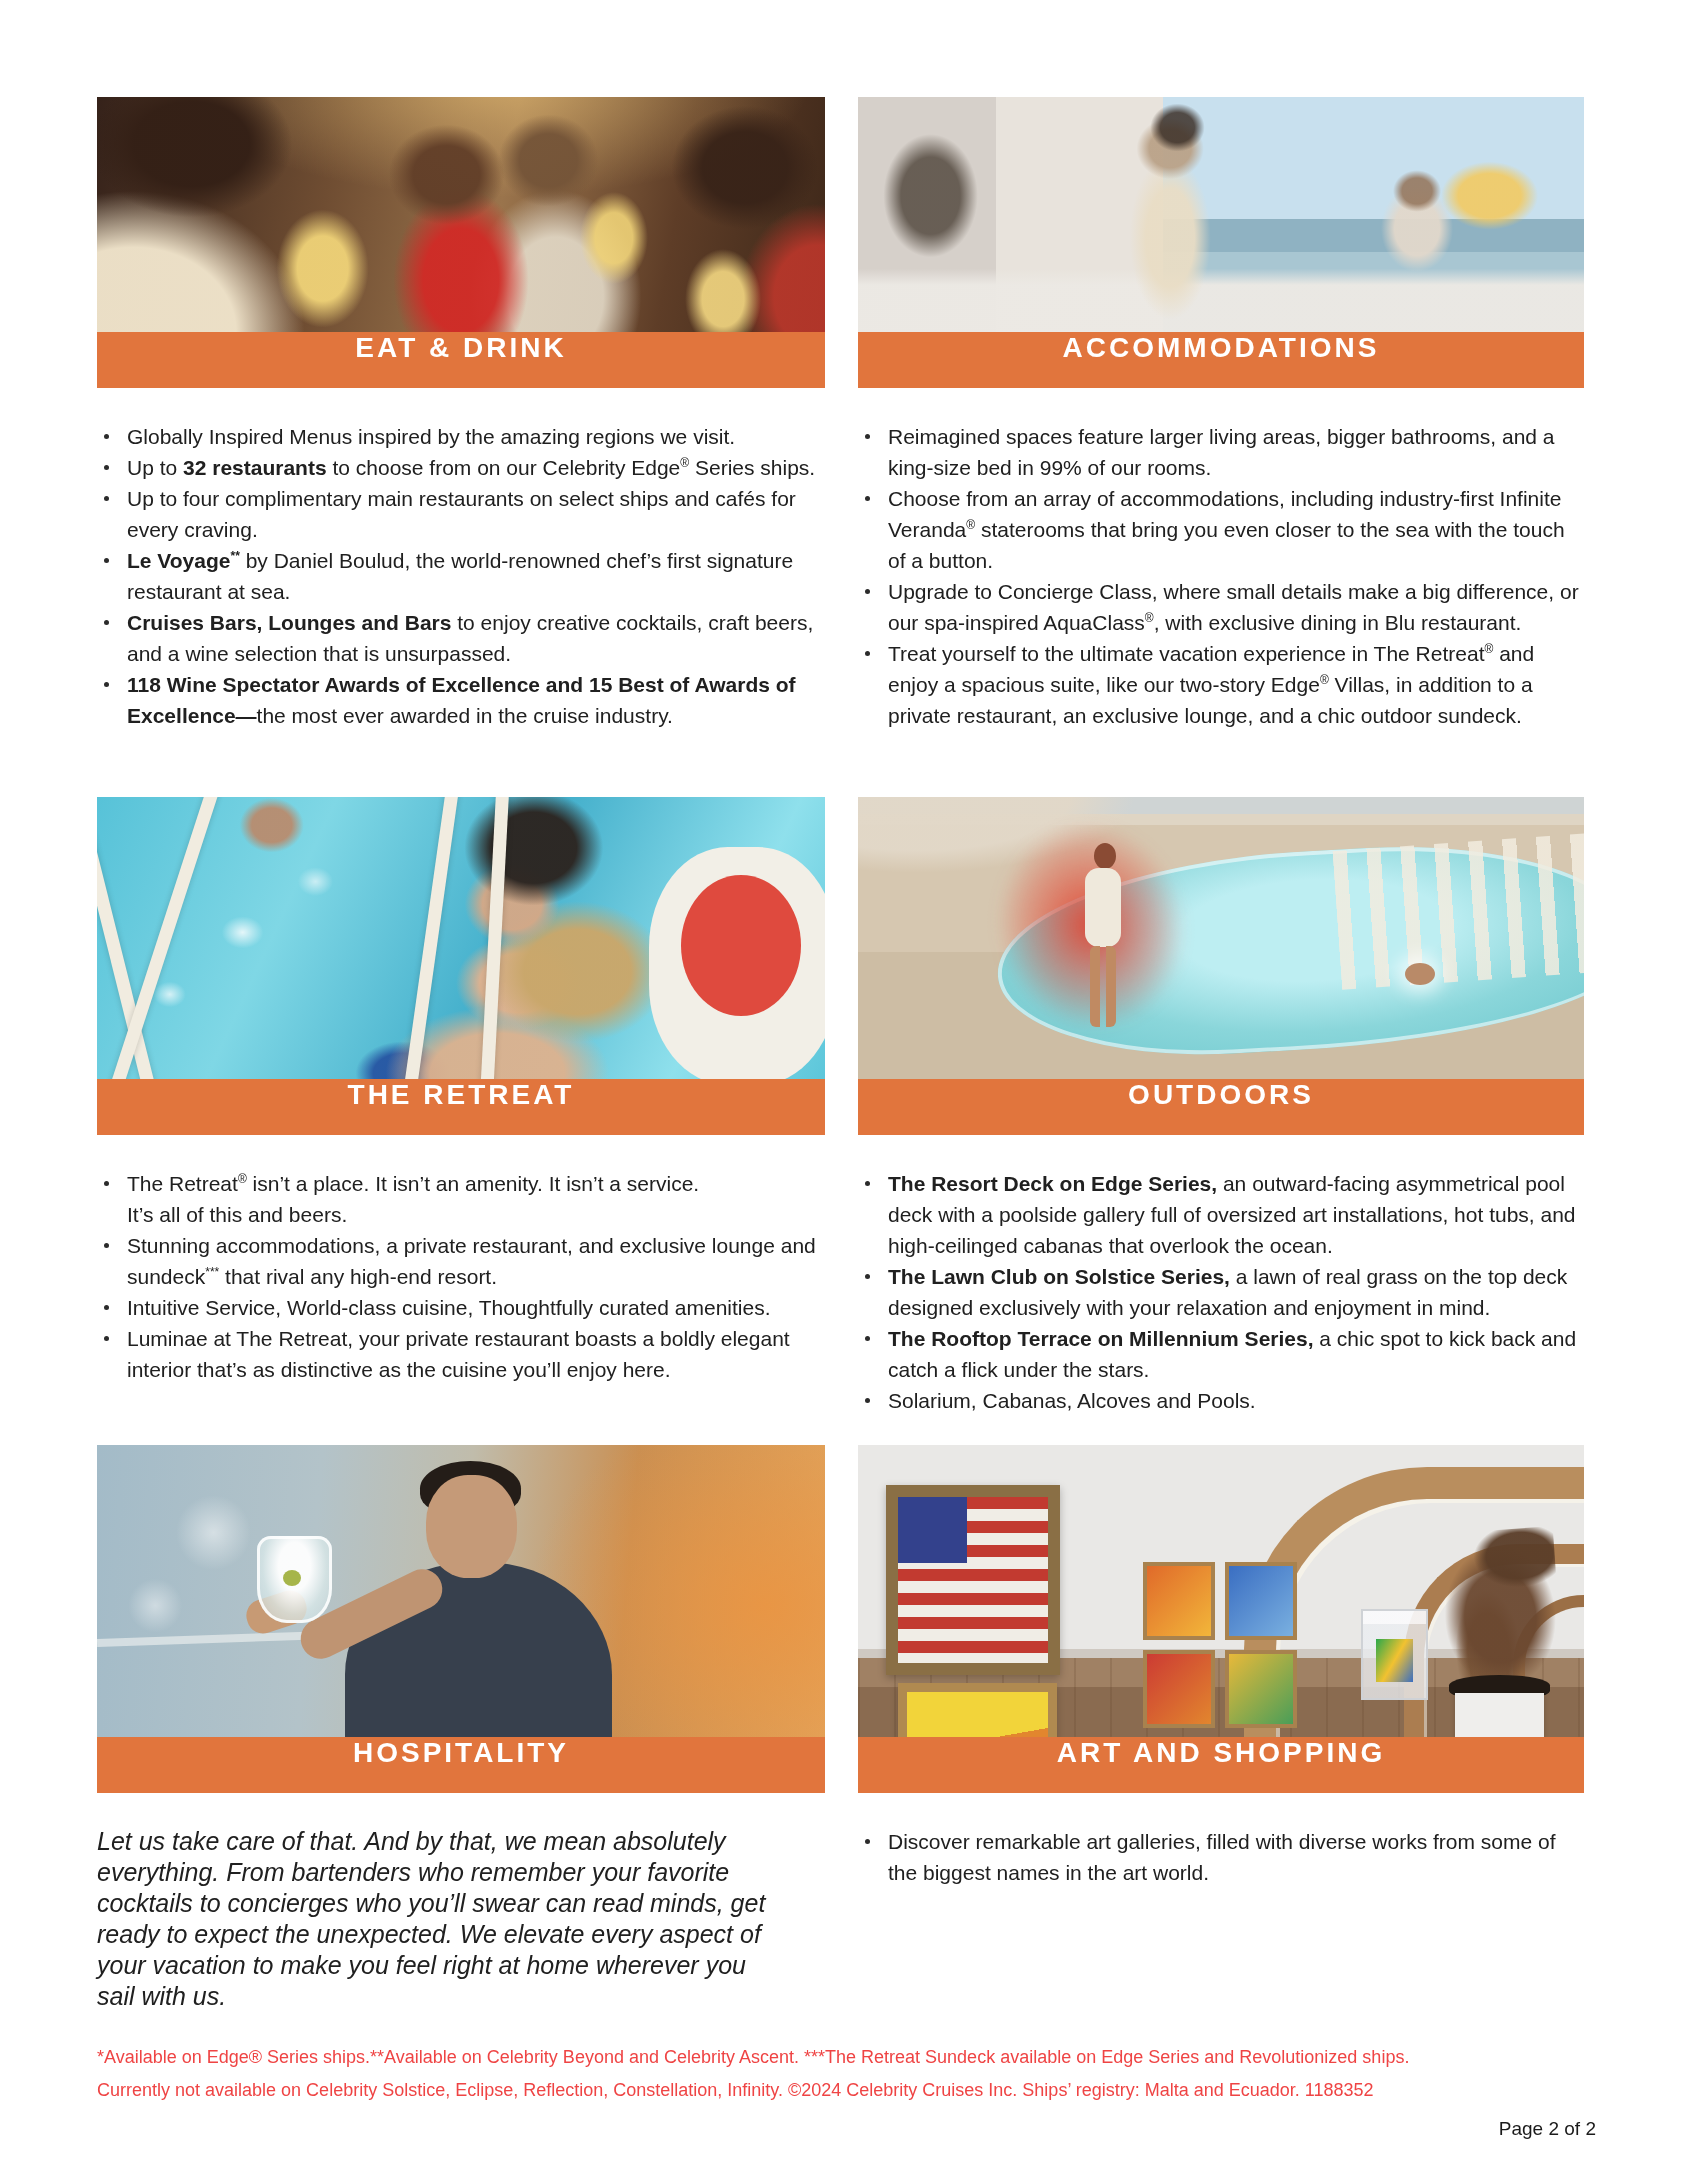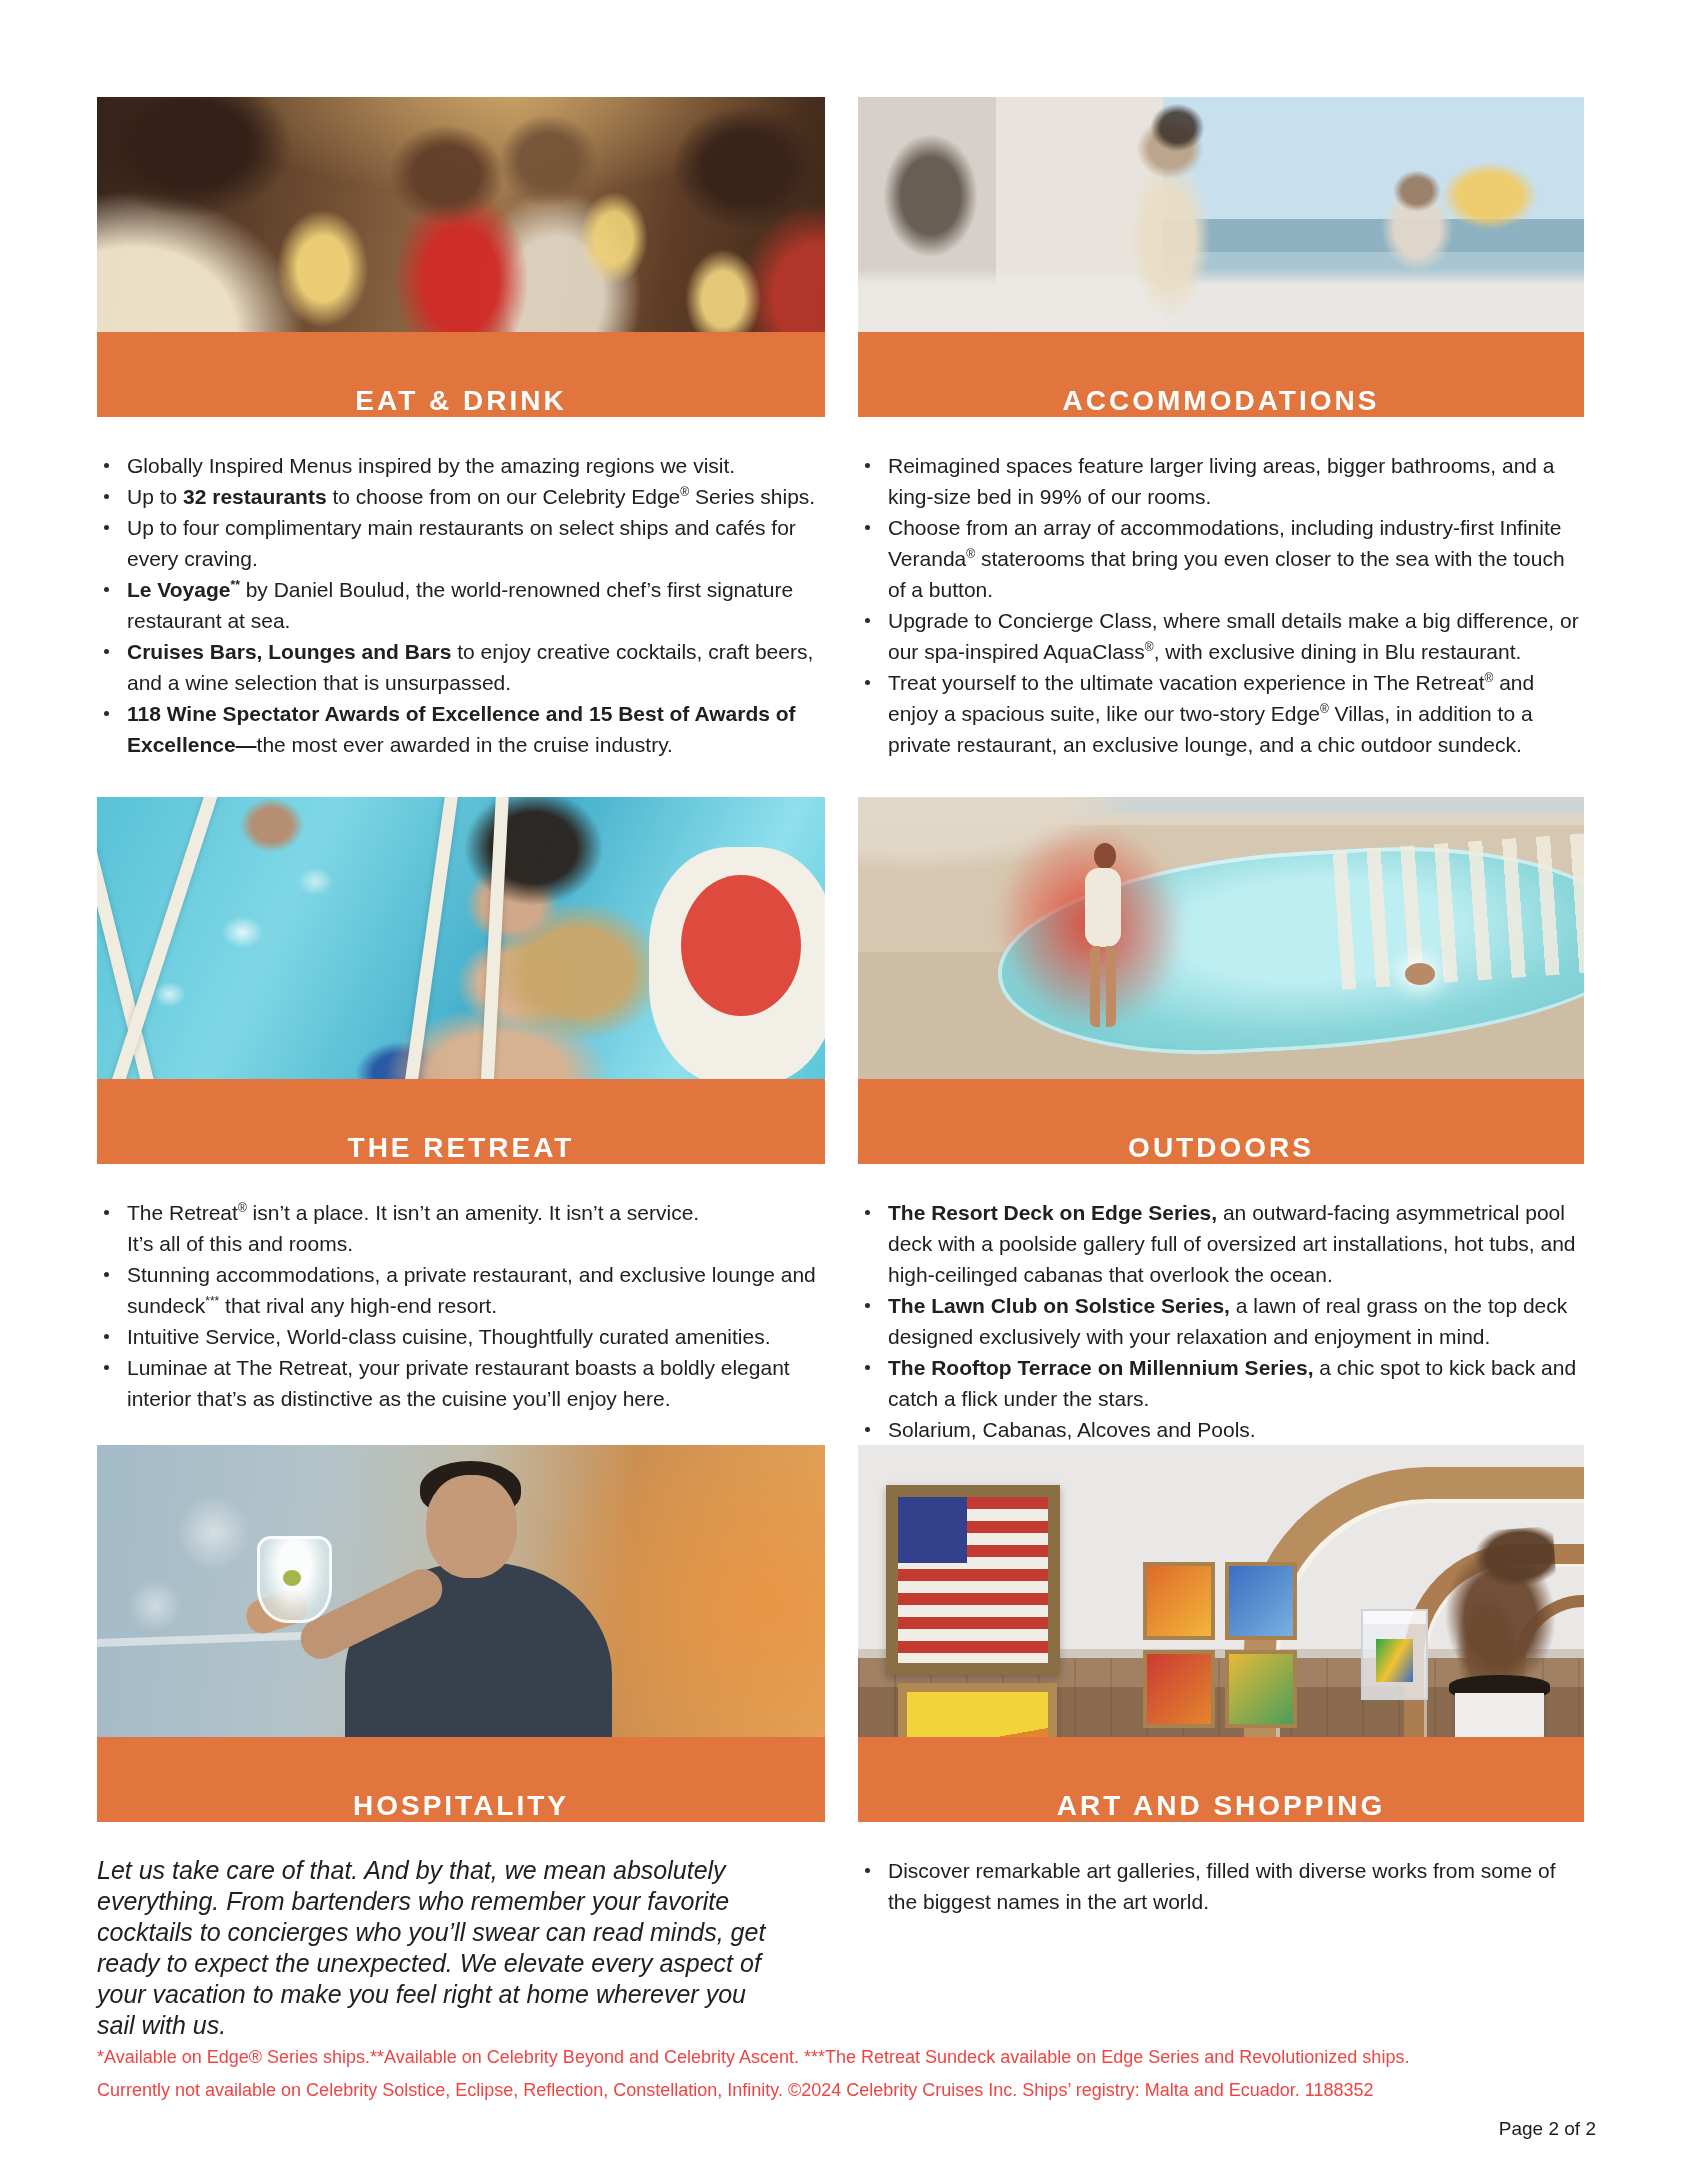--- a/index.html
+++ b/index.html
@@ -4,21 +4,21 @@
 <style>
   html,body{margin:0;padding:0;background:#ffffff;}
   .page{position:relative;width:1683px;height:2178px;background:#fff;overflow:hidden;
         font-family:"Liberation Sans","DejaVu Sans",sans-serif;color:#202020;}
   .sec{position:absolute;}
   .col-left{left:97px;width:728px;}
   .col-right{left:858px;width:726px;}
   .row1{top:97px;}.row2{top:797px;}.row3{top:1445px;}
   .row1 .photo{height:235px;}.row2 .photo{height:282px;}.row3 .photo{height:292px;}
   .photo{position:relative;overflow:hidden;background-repeat:no-repeat;}
-  .banner{height:85px;background:var(--accent,#e1753d);display:flex;align-items:flex-end;justify-content:center;}
+  .banner{height:56px;background:var(--accent,#e1753d);display:flex;align-items:flex-start;justify-content:center;}
   .banner h2{margin:0;font-size:28px;font-weight:700;letter-spacing:3px;color:#ffffff;}
   .bullets{list-style:none;margin:33px 0 0 0;padding:0;font-size:21px;line-height:31px;}
   .bullets li{position:relative;padding-left:30px;}
   .bullets li::before{content:"";position:absolute;left:7px;top:13px;width:5px;height:5px;border-radius:50%;background:#2b2b2b;}
   .bullets sup,.para sup{font-size:12px;line-height:0;vertical-align:super;}
   .para{margin:33px 13px 0 0;font-size:25px;line-height:31px;max-width:673px;font-style:italic;}
   .footer{position:absolute;left:97px;top:2041px;width:1485px;font-size:18px;line-height:33px;color:#ef4444;}
   .pagenum{position:absolute;right:87px;top:2118px;font-size:19px;color:#1b1b1b;}
   .shp{display:block;position:absolute;}
 
@@ -182,21 +182,21 @@
       <i class="shp pole pl2"></i>
       <i class="shp pole pl1"></i>
       <i class="shp pole pl3"></i>
       <i class="shp pole pl4"></i>
       <i class="shp chair"></i>
     </div>
     <div class="banner">
       <h2>THE RETREAT</h2>
     </div>
     <ul class="bullets">
-        <li><span>The Retreat</span><sup>®</sup><span> isn’t a place. It isn’t an amenity. It isn’t a service.</span><br><span>It’s all of this and rooms.</span></li>
+        <li><span>The Retreat</span><sup>®</sup><span> isn’t a place. It isn’t an amenity. It isn’t a service.</span><br><span>It’s all of this and beers.</span></li>
         <li><span>Stunning accommodations, a private restaurant, and exclusive lounge and sundeck</span><sup>***</sup><span> that rival any high-end resort.</span></li>
         <li><span>Intuitive Service, World-class cuisine, Thoughtfully curated amenities.</span></li>
         <li><span>Luminae at The Retreat, your private restaurant boasts a boldly elegant interior that’s as distinctive as the cuisine you’ll enjoy here.</span></li>
       </ul>
   </section>
 
   <section class="sec col-right row2">
     <div class="photo p4">
       <i class="shp pool"></i>
       <i class="shp loungers"></i>

